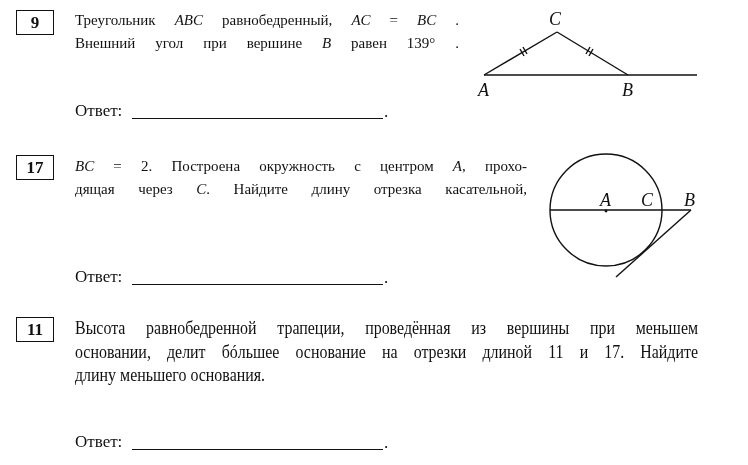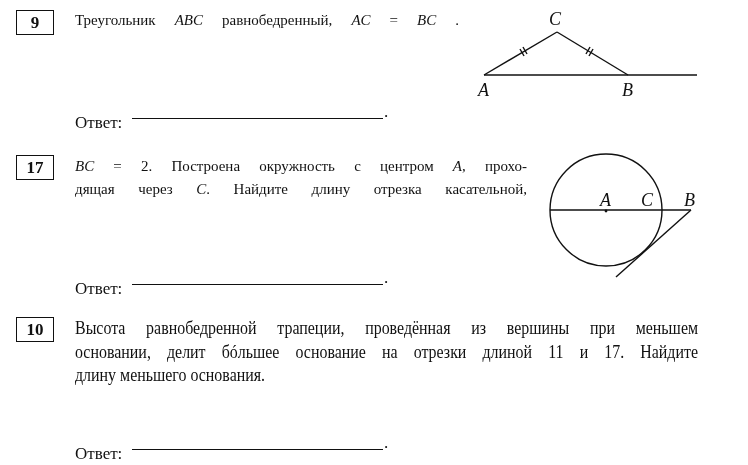--- a/index.html
+++ b/index.html
@@ -13,38 +13,39 @@
     font-weight: bold; font-size: 17px; line-height: 23px; text-align: center;
   }
   .problem-text {
     position: absolute; left: 75px; font-size: 15px; line-height: 23px;
     text-align: justify; text-align-last: left; margin: 0;
   }
   .problem-text .ln { display: block; text-align: justify; text-align-last: justify; white-space: nowrap; }
   .problem-text .ln.last { text-align-last: left; }
   .condensed { transform-origin: 0 0; transform: scaleX(0.885); }
   .answer {
-    position: absolute; left: 75px; font-size: 17px; line-height: 20px; margin-top: 12px;
+    position: absolute; left: 75px; font-size: 17px; line-height: 20px;
   }
   .answer-line {
     position: absolute; left: 132px; width: 251px; height: 0;
     border-top: 1.5px solid #111;
   }
   .answer-dot { position: absolute; left: 384px; font-size: 17px; line-height: 20px; }
   svg.fig { position: absolute; left: 0; top: 0; overflow: visible; }
   svg text { font-family: "Liberation Serif", "DejaVu Serif", serif; font-style: italic; font-size: 18px; fill: #111; }
   i.v { font-style: italic; }
 </style>
 </head>
 <body>
 
 <section>
   <div class="numbox" style="top:10px;">9</div>
   <div class="problem-text" style="top:9px; width:384px;">
     <span class="ln">Треугольник  <i class="v">ABC</i>  равнобедренный,  <i class="v">AC</i> = <i class="v">BC</i> .</span>
+    <span class="ln">Внешний  угол  при  вершине  <i class="v">B</i>  равен  139° .</span>
   </div>
   <div class="answer" style="top:101px;">Ответ:</div>
   <div class="answer-line" style="top:118px;"></div>
   <div class="answer-dot" style="top:102px;">.</div>
 
   <svg class="fig" width="748" height="120">
     <g stroke="#111" stroke-width="1.4" fill="none">
       <line x1="484" y1="75" x2="697" y2="75"></line>
       <line x1="484" y1="75" x2="557" y2="32"></line>
       <line x1="557" y1="32" x2="628" y2="75"></line>
@@ -78,21 +79,21 @@
       <line x1="691" y1="210" x2="616" y2="277"></line>
     </g>
     <circle cx="606" cy="211" r="1.4" fill="#111"></circle>
     <text x="600" y="206">A</text>
     <text x="641" y="206">C</text>
     <text x="684" y="206">B</text>
   </svg>
 </section>
 
 <section>
-  <div class="numbox" style="top:317px;">10</div>
+  <div class="numbox" style="top:317px;">11</div>
   <div class="problem-text condensed" style="top:317px; width:704px; font-size:18px; line-height:23.5px;">
     <span class="ln">Высота равнобедренной трапеции, проведённая из вершины при меньшем</span>
     <span class="ln">основании, делит бóльшее основание на отрезки длиной 11 и 17. Найдите</span>
     <span class="ln last">длину меньшего основания.</span>
   </div>
   <div class="answer" style="top:432px;">Ответ:</div>
   <div class="answer-line" style="top:449px;"></div>
   <div class="answer-dot" style="top:433px;">.</div>
 </section>
 

